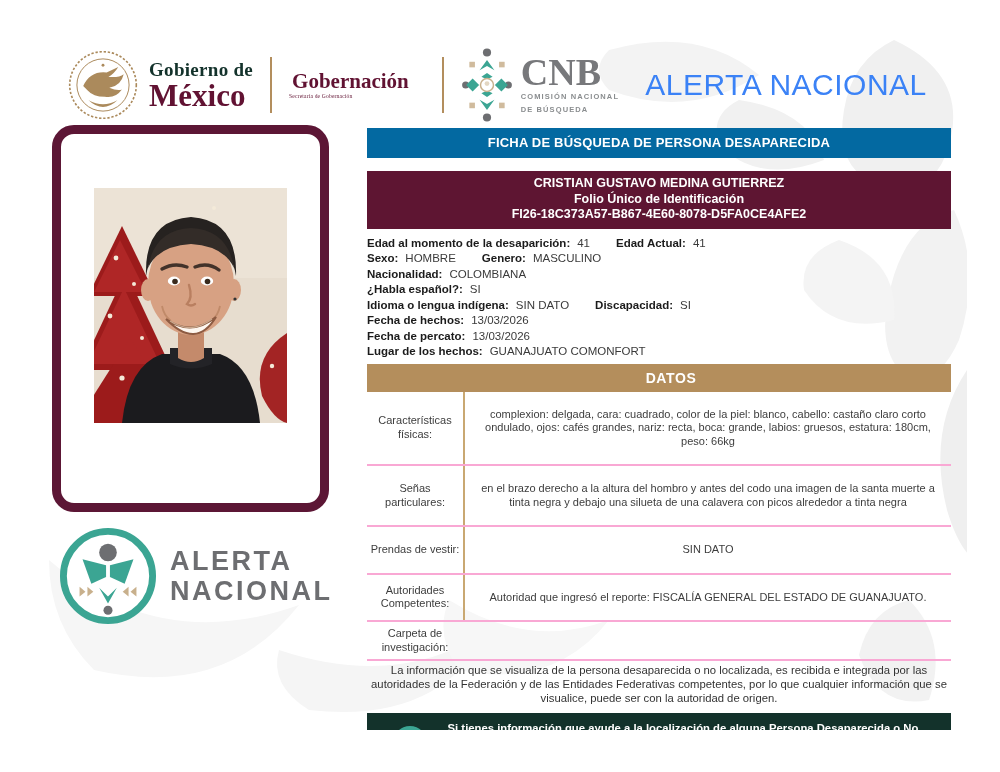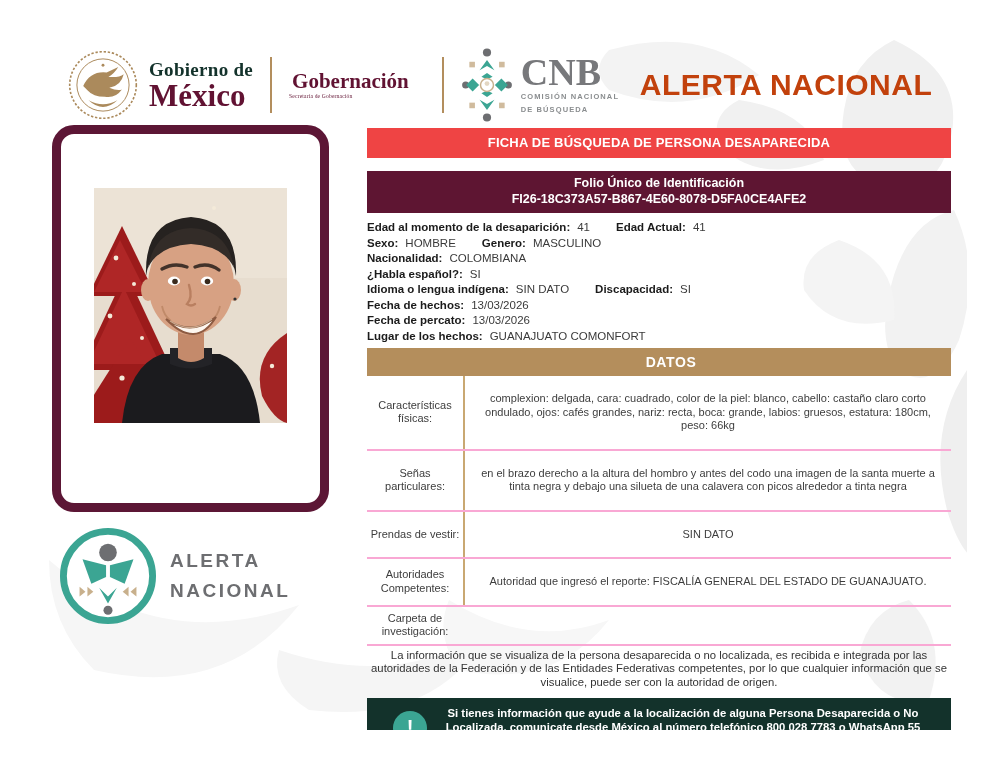--- a/index.html
+++ b/index.html
@@ -20,33 +20,33 @@
   .gob-line2 { font-size:31px; font-weight:bold; color:#611232; margin-top:1px; }
   .vdiv { width:2px; height:56px; background:#b38e5d; margin:0 17px; flex:none; }
   .gobernacion { font-family:"Liberation Serif", serif; line-height:1; }
   .gobernacion .main { font-size:21px; font-weight:bold; color:#611232; }
   .gobernacion .sub { font-size:5.5px; color:#611232; margin-top:2px; letter-spacing:.2px; }
   .cnb { display:flex; align-items:center; }
   .cnb-pattern svg { width:52px; height:76px; display:block; }
   .cnb-text { margin-left:8px; }
   .cnb-text .big { font-family:"Liberation Serif", serif; font-size:38px; font-weight:bold; color:#77787b; line-height:34px; }
   .cnb-text .sub { font-size:7.5px; font-weight:bold; letter-spacing:1.1px; color:#8a8d8f; line-height:10px; margin-top:3px; }
-  .header-title { flex:1; text-align:center; font-size:30px; font-weight:700; color:#c2410c; letter-spacing:.5px; font-family:"Liberation Sans", sans-serif; }
+  .header-title { flex:1; text-align:center; font-size:30px; font-weight:400; color:#3b82f6; letter-spacing:.5px; font-family:"Liberation Sans", sans-serif; }
 
   
   .main { display:flex; padding:0 16px 0 3px; margin-top:1px; }
   .left-col { width:277px; flex:none; }
   .photo-frame { width:277px; height:387px; border:9px solid #5c1635; border-radius:22px; background:#fff; }
   .photo svg { display:block; margin:54px auto 0; width:193px; height:235px; }
   .an-logo { display:flex; align-items:center; margin-top:15px; margin-left:7px; }
   .an-circle svg { width:98px; height:98px; display:block; }
-  .an-text { margin-left:13px; font-size:19px; font-weight:800; color:#6d6e71; letter-spacing:2.5px; line-height:30px; }
+  .an-text { margin-left:13px; font-size:27px; font-weight:800; color:#6d6e71; letter-spacing:2.5px; line-height:30px; }
 
   .right-col { flex:1; margin-left:38px; margin-top:3px; }
-  .ficha-bar { height:30px; line-height:30px; background:#ef4444; color:#fff; font-weight:bold; font-size:13px; text-align:center; letter-spacing:.2px; }
+  .ficha-bar { height:30px; line-height:30px; background:#0369a1; color:#fff; font-weight:bold; font-size:13px; text-align:center; letter-spacing:.2px; }
   .name-bar { margin-top:13px; background:#5e1532; color:#fff; text-align:center; padding:5px 0 6px; }
   .name-bar .line { font-weight:bold; font-size:12.5px; line-height:15.5px; }
   .details { margin-top:7px; font-size:11.5px; color:#3a3a3a; }
   .detail-line { line-height:15.5px; white-space:nowrap; }
   .dl { font-weight:bold; color:#1b1b1b; }
   .dv { margin-left:7px; }
   .dl.second { margin-left:26px; }
   .datos-bar { margin-top:4px; height:28px; line-height:28px; background:#b48e5c; color:#fff; font-weight:bold; font-size:14px; text-align:center; letter-spacing:.6px;padding-left:24px; }
   .drow { display:flex; border-bottom:2px solid #f9a8d4; align-items:stretch; }
   .dlabel { width:96px; flex:none; display:flex; align-items:center; justify-content:center; text-align:center; font-size:11px; color:#3d3d3d; padding:5px 2px; line-height:13.5px; }
@@ -218,20 +218,21 @@
             <div>NACIONAL</div>
           </div>
         </div>
       </div>
 
       <div class="right-col">
 
         <div class="ficha-bar">FICHA DE BÚSQUEDA DE PERSONA DESAPARECIDA</div>
 
         <div class="name-bar">
+          <div class="line">CRISTIAN GUSTAVO MEDINA GUTIERREZ</div>
           <div class="line">Folio Único de Identificación</div>
           <div class="line">FI26-18C373A57-B867-4E60-8078-D5FA0CE4AFE2</div>
         </div>
 
         <div class="details">
           <div class="detail-line">
             <span class="dl">Edad al momento de la desaparición:</span><span class="dv">41</span><span class="dl second">Edad Actual:</span><span class="dv">41</span>
           </div>
           <div class="detail-line">
             <span class="dl">Sexo:</span><span class="dv">HOMBRE</span><span class="dl second">Genero:</span><span class="dv">MASCULINO</span>

